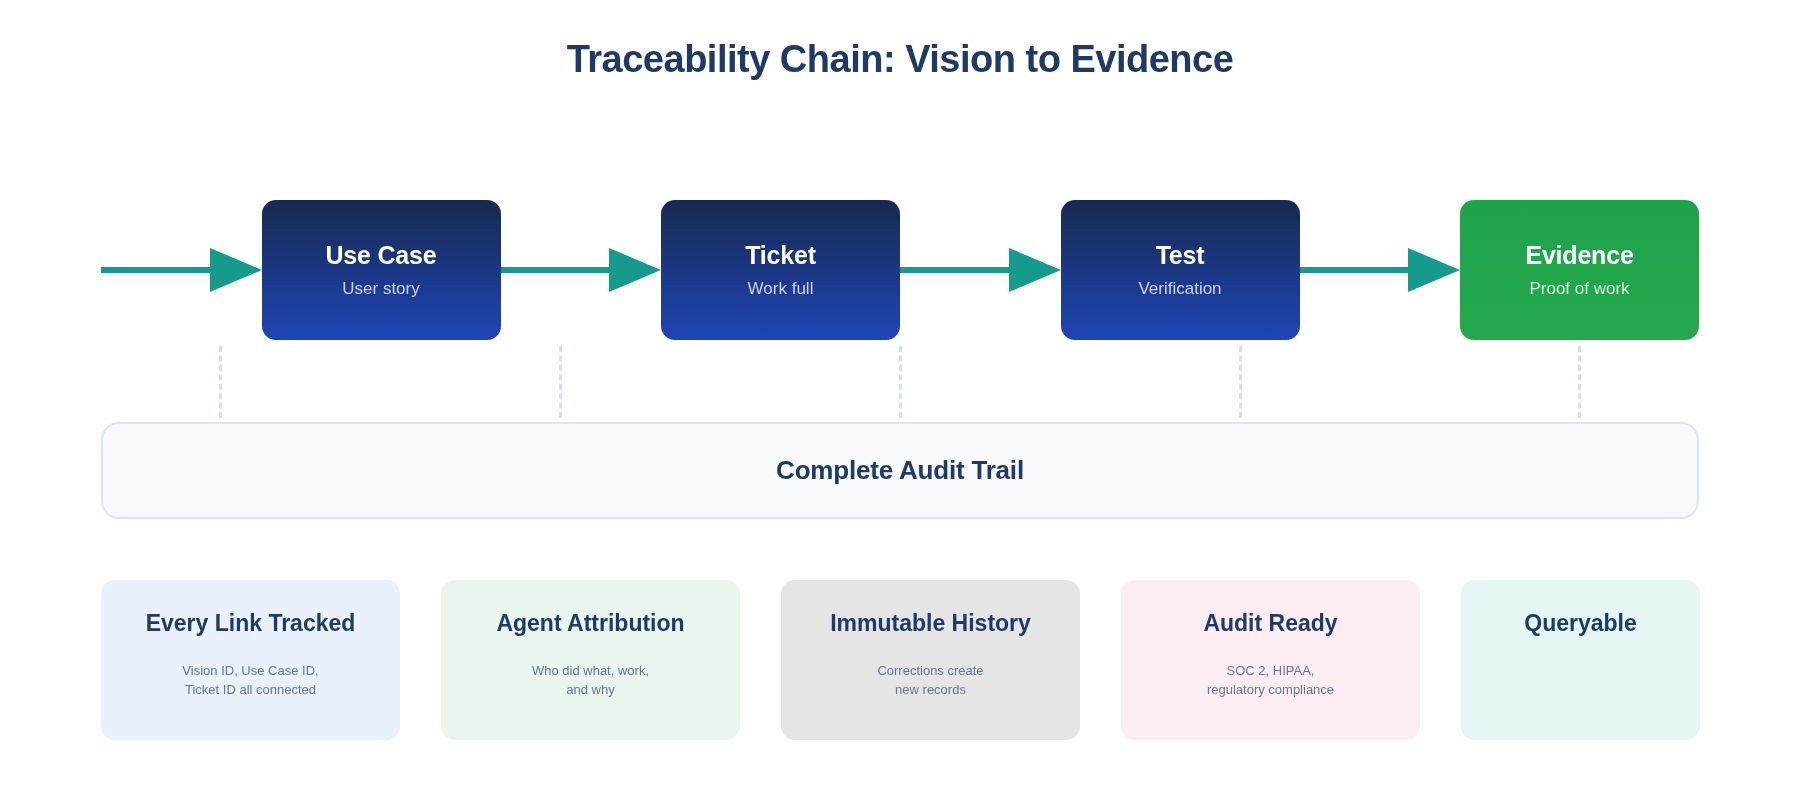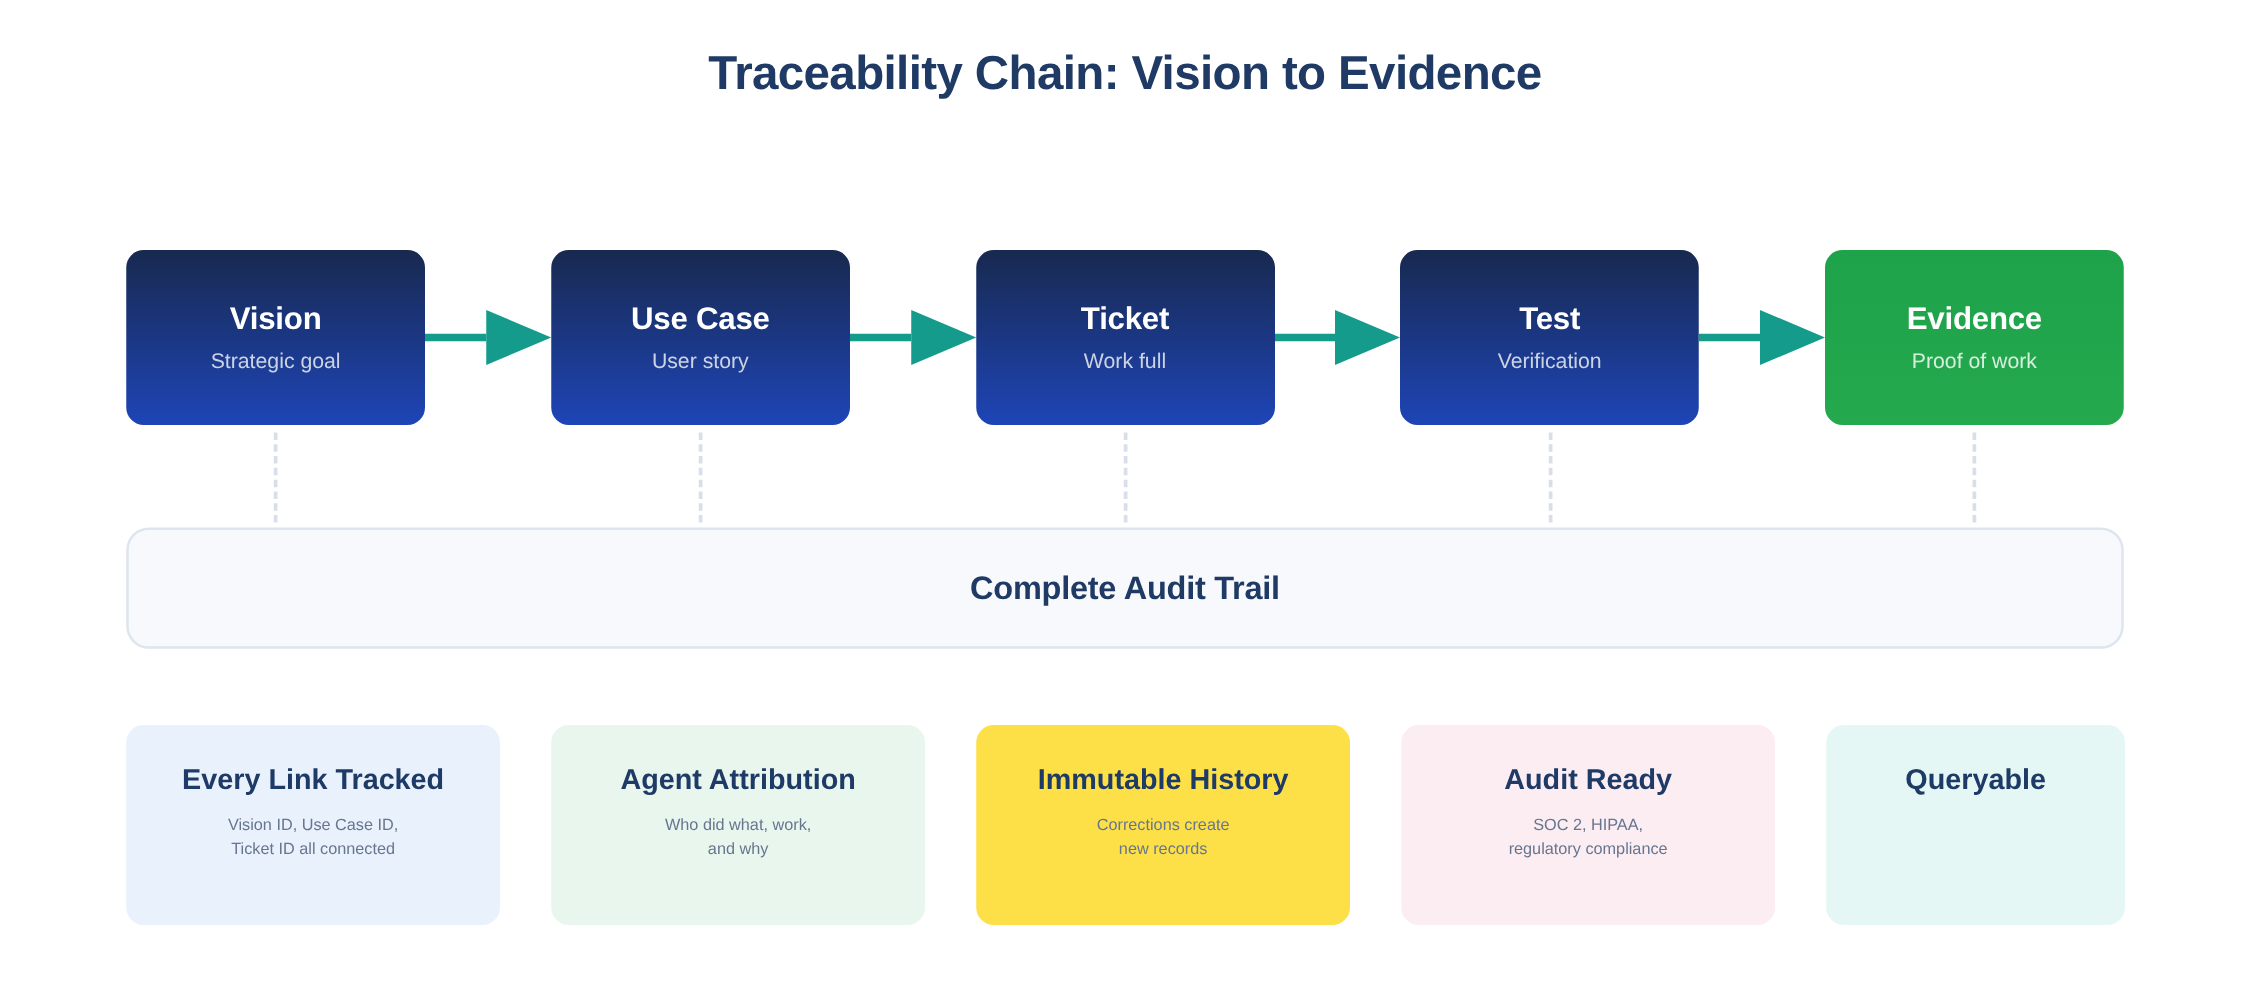--- a/index.html
+++ b/index.html
@@ -107,39 +107,35 @@
     flex: 0 0 299px;
     border-radius: 14px;
     padding-top: 30px;
     text-align: center;
   }
   .feature-card.narrow { flex: 0 0 239px; }
   .feature-title {
     font-size: 23px;
     font-weight: 700;
     color: #1e3a66;
-    margin-bottom: 14px;
+    margin-bottom: 25px;
   }
   .feature-desc {
     font-size: 13px;
     line-height: 1.45;
     color: #67768f;
     white-space: pre-line;
   }
 </style>
 </head>
 <body>
 
 <div class="page-title">Traceability Chain: Vision to Evidence</div>
 
 <div class="chain-row">
-  <div class="chain-node blue">
-    <div class="node-label">Vision</div>
-    <div class="node-sublabel">Strategic goal</div>
-  </div>
   <div class="chain-arrow">
     <div class="arrow-line"></div>
     <div class="arrow-head"></div>
   </div>
   <div class="chain-node blue">
     <div class="node-label">Use Case</div>
     <div class="node-sublabel">User story</div>
   </div>
   <div class="chain-arrow">
     <div class="arrow-line"></div>
@@ -183,21 +179,21 @@
   <div class="feature-card" style="background-color: rgb(232, 241, 252);">
     <div class="feature-title">Every Link Tracked</div>
     <div class="feature-desc">Vision ID, Use Case ID,
 Ticket ID all connected</div>
   </div>
   <div class="feature-card" style="background-color: rgb(232, 246, 238);">
     <div class="feature-title">Agent Attribution</div>
     <div class="feature-desc">Who did what, work,
 and why</div>
   </div>
-  <div class="feature-card" style="background-color: #fde047;">
+  <div class="feature-card" style="background-color: #e5e5e5;">
     <div class="feature-title">Immutable History</div>
     <div class="feature-desc">Corrections create
 new records</div>
   </div>
   <div class="feature-card" style="background-color: rgb(251, 237, 242);">
     <div class="feature-title">Audit Ready</div>
     <div class="feature-desc">SOC 2, HIPAA,
 regulatory compliance</div>
   </div>
   <div class="feature-card narrow" style="background-color: rgb(228, 247, 244);">

